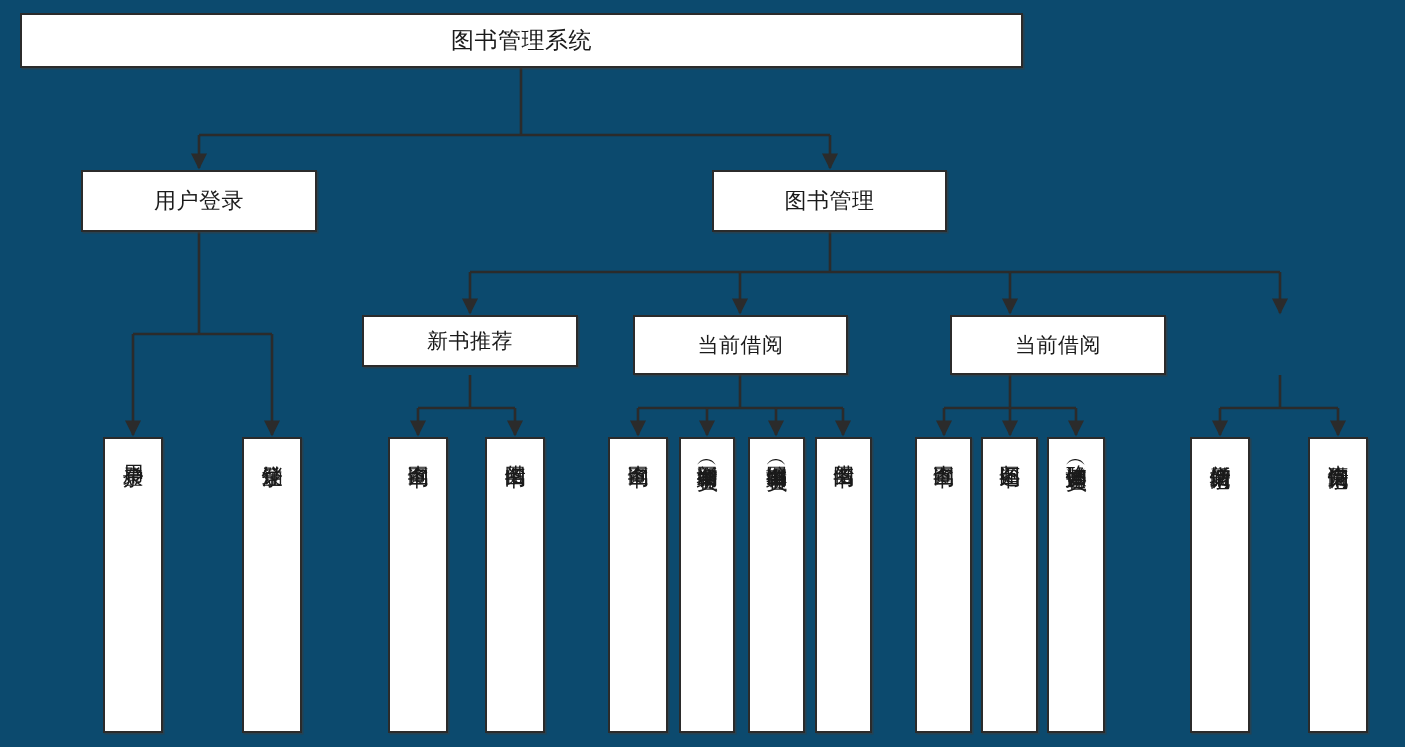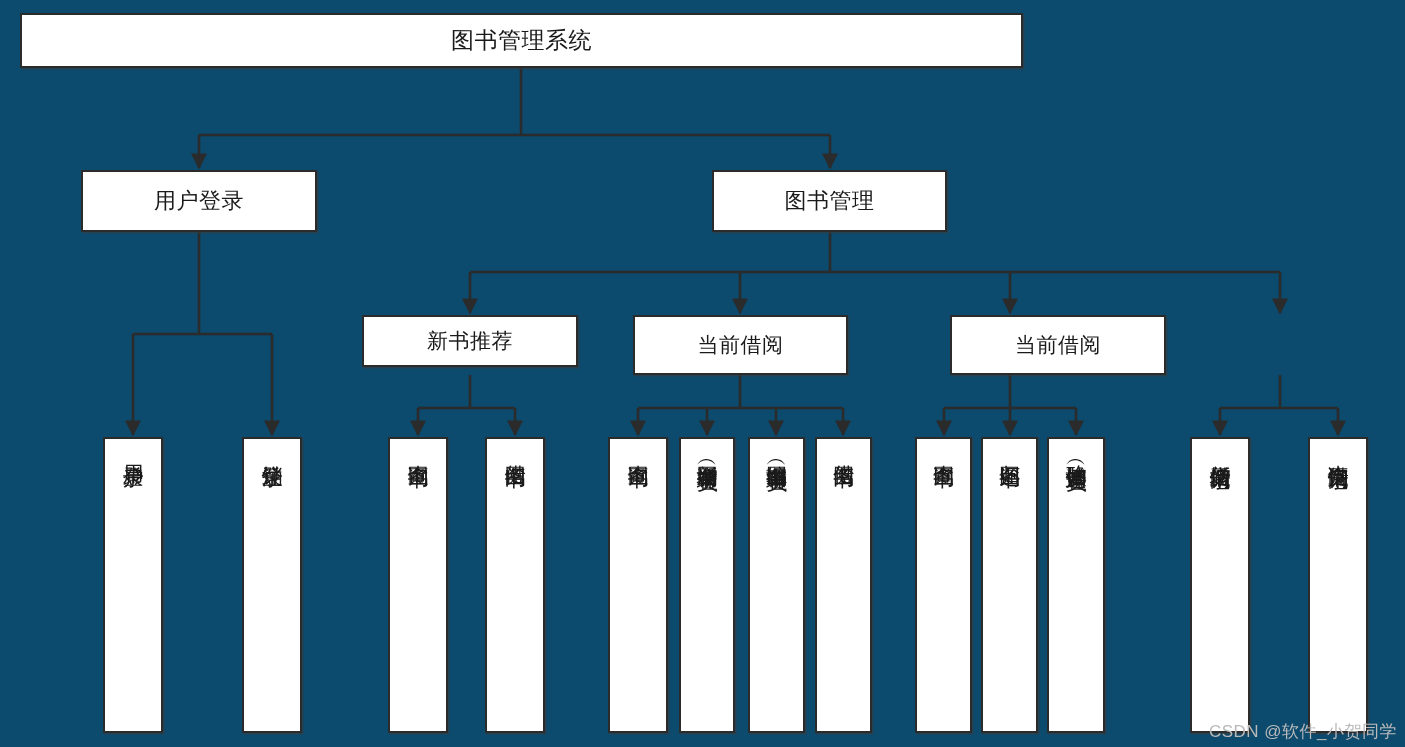--- a/index.html
+++ b/index.html
@@ -188,15 +188,14 @@
     <span class="label">确认归还（管理员）</span>
   </div>
 
   <div class="node vert" style="left:1190px; top:437px; width:60px; height:296px;">
     <span class="label">新增借阅记录</span>
   </div>
   <div class="node vert" style="left:1308px; top:437px; width:60px; height:296px;">
     <span class="label">查询借阅记录</span>
   </div>
 
-  <div class="watermark">CSDN @软件_小贺同学</div>
 
 </div>
 
 </body></html>

